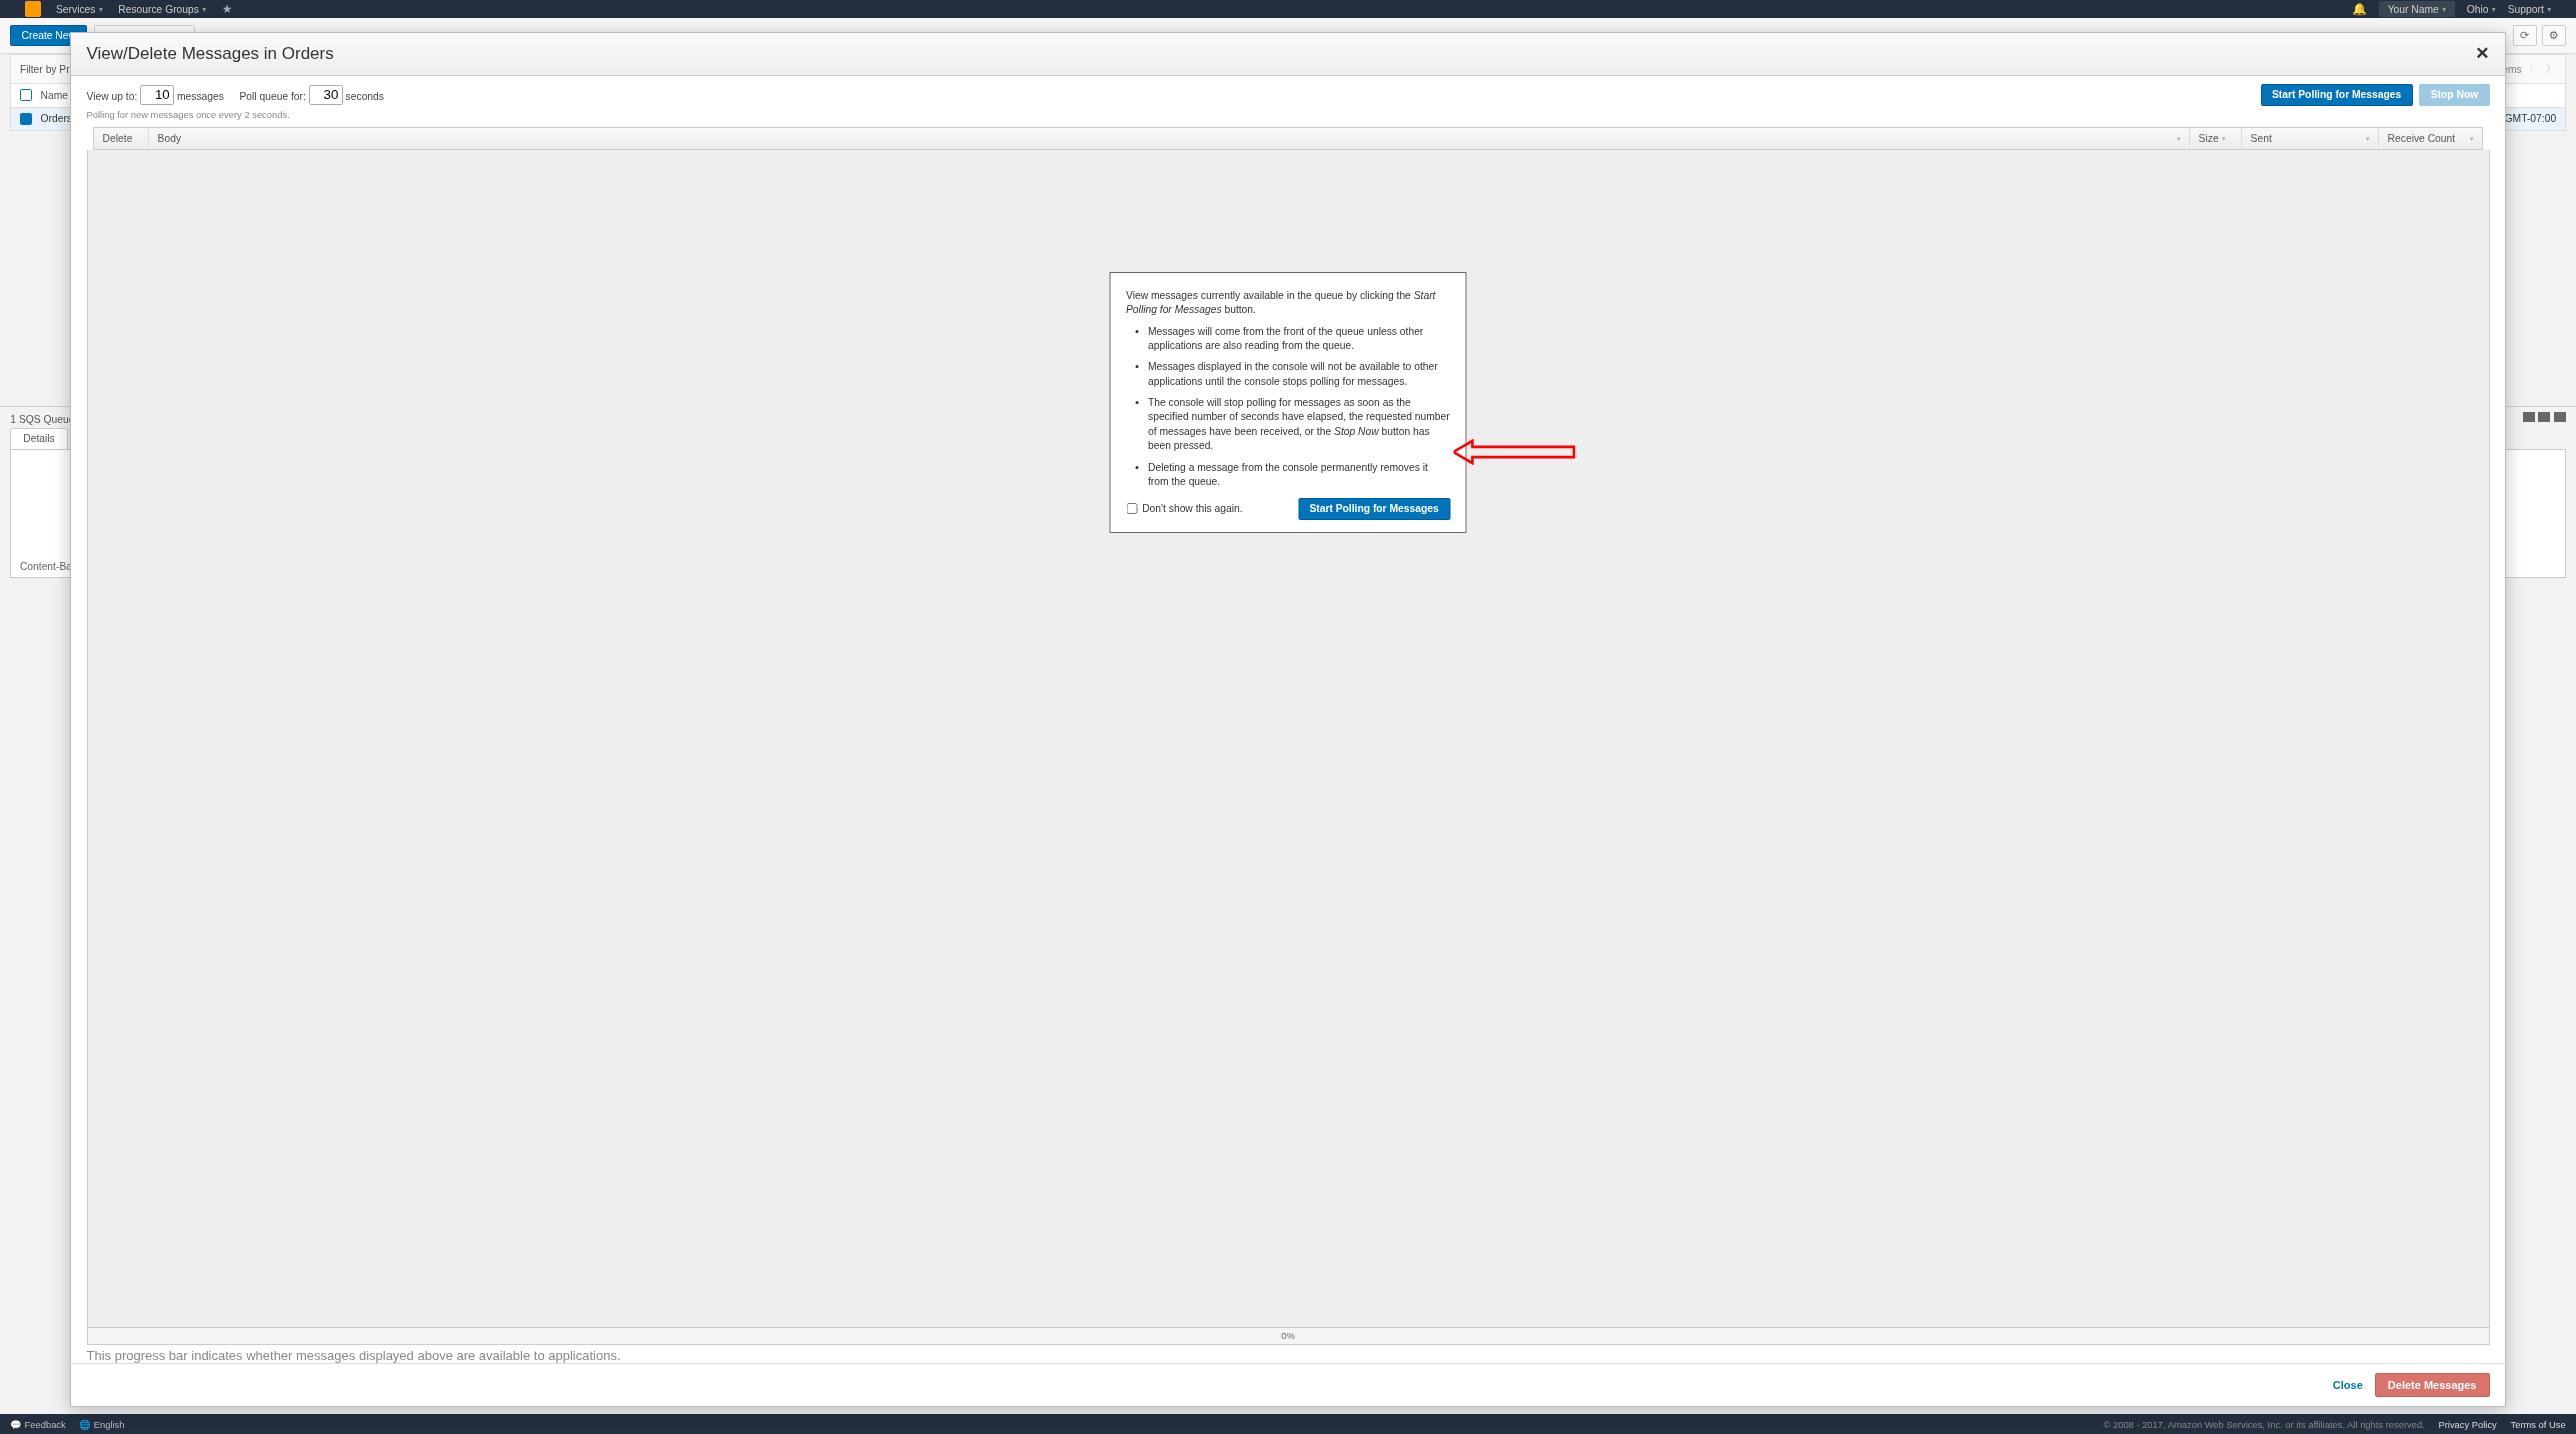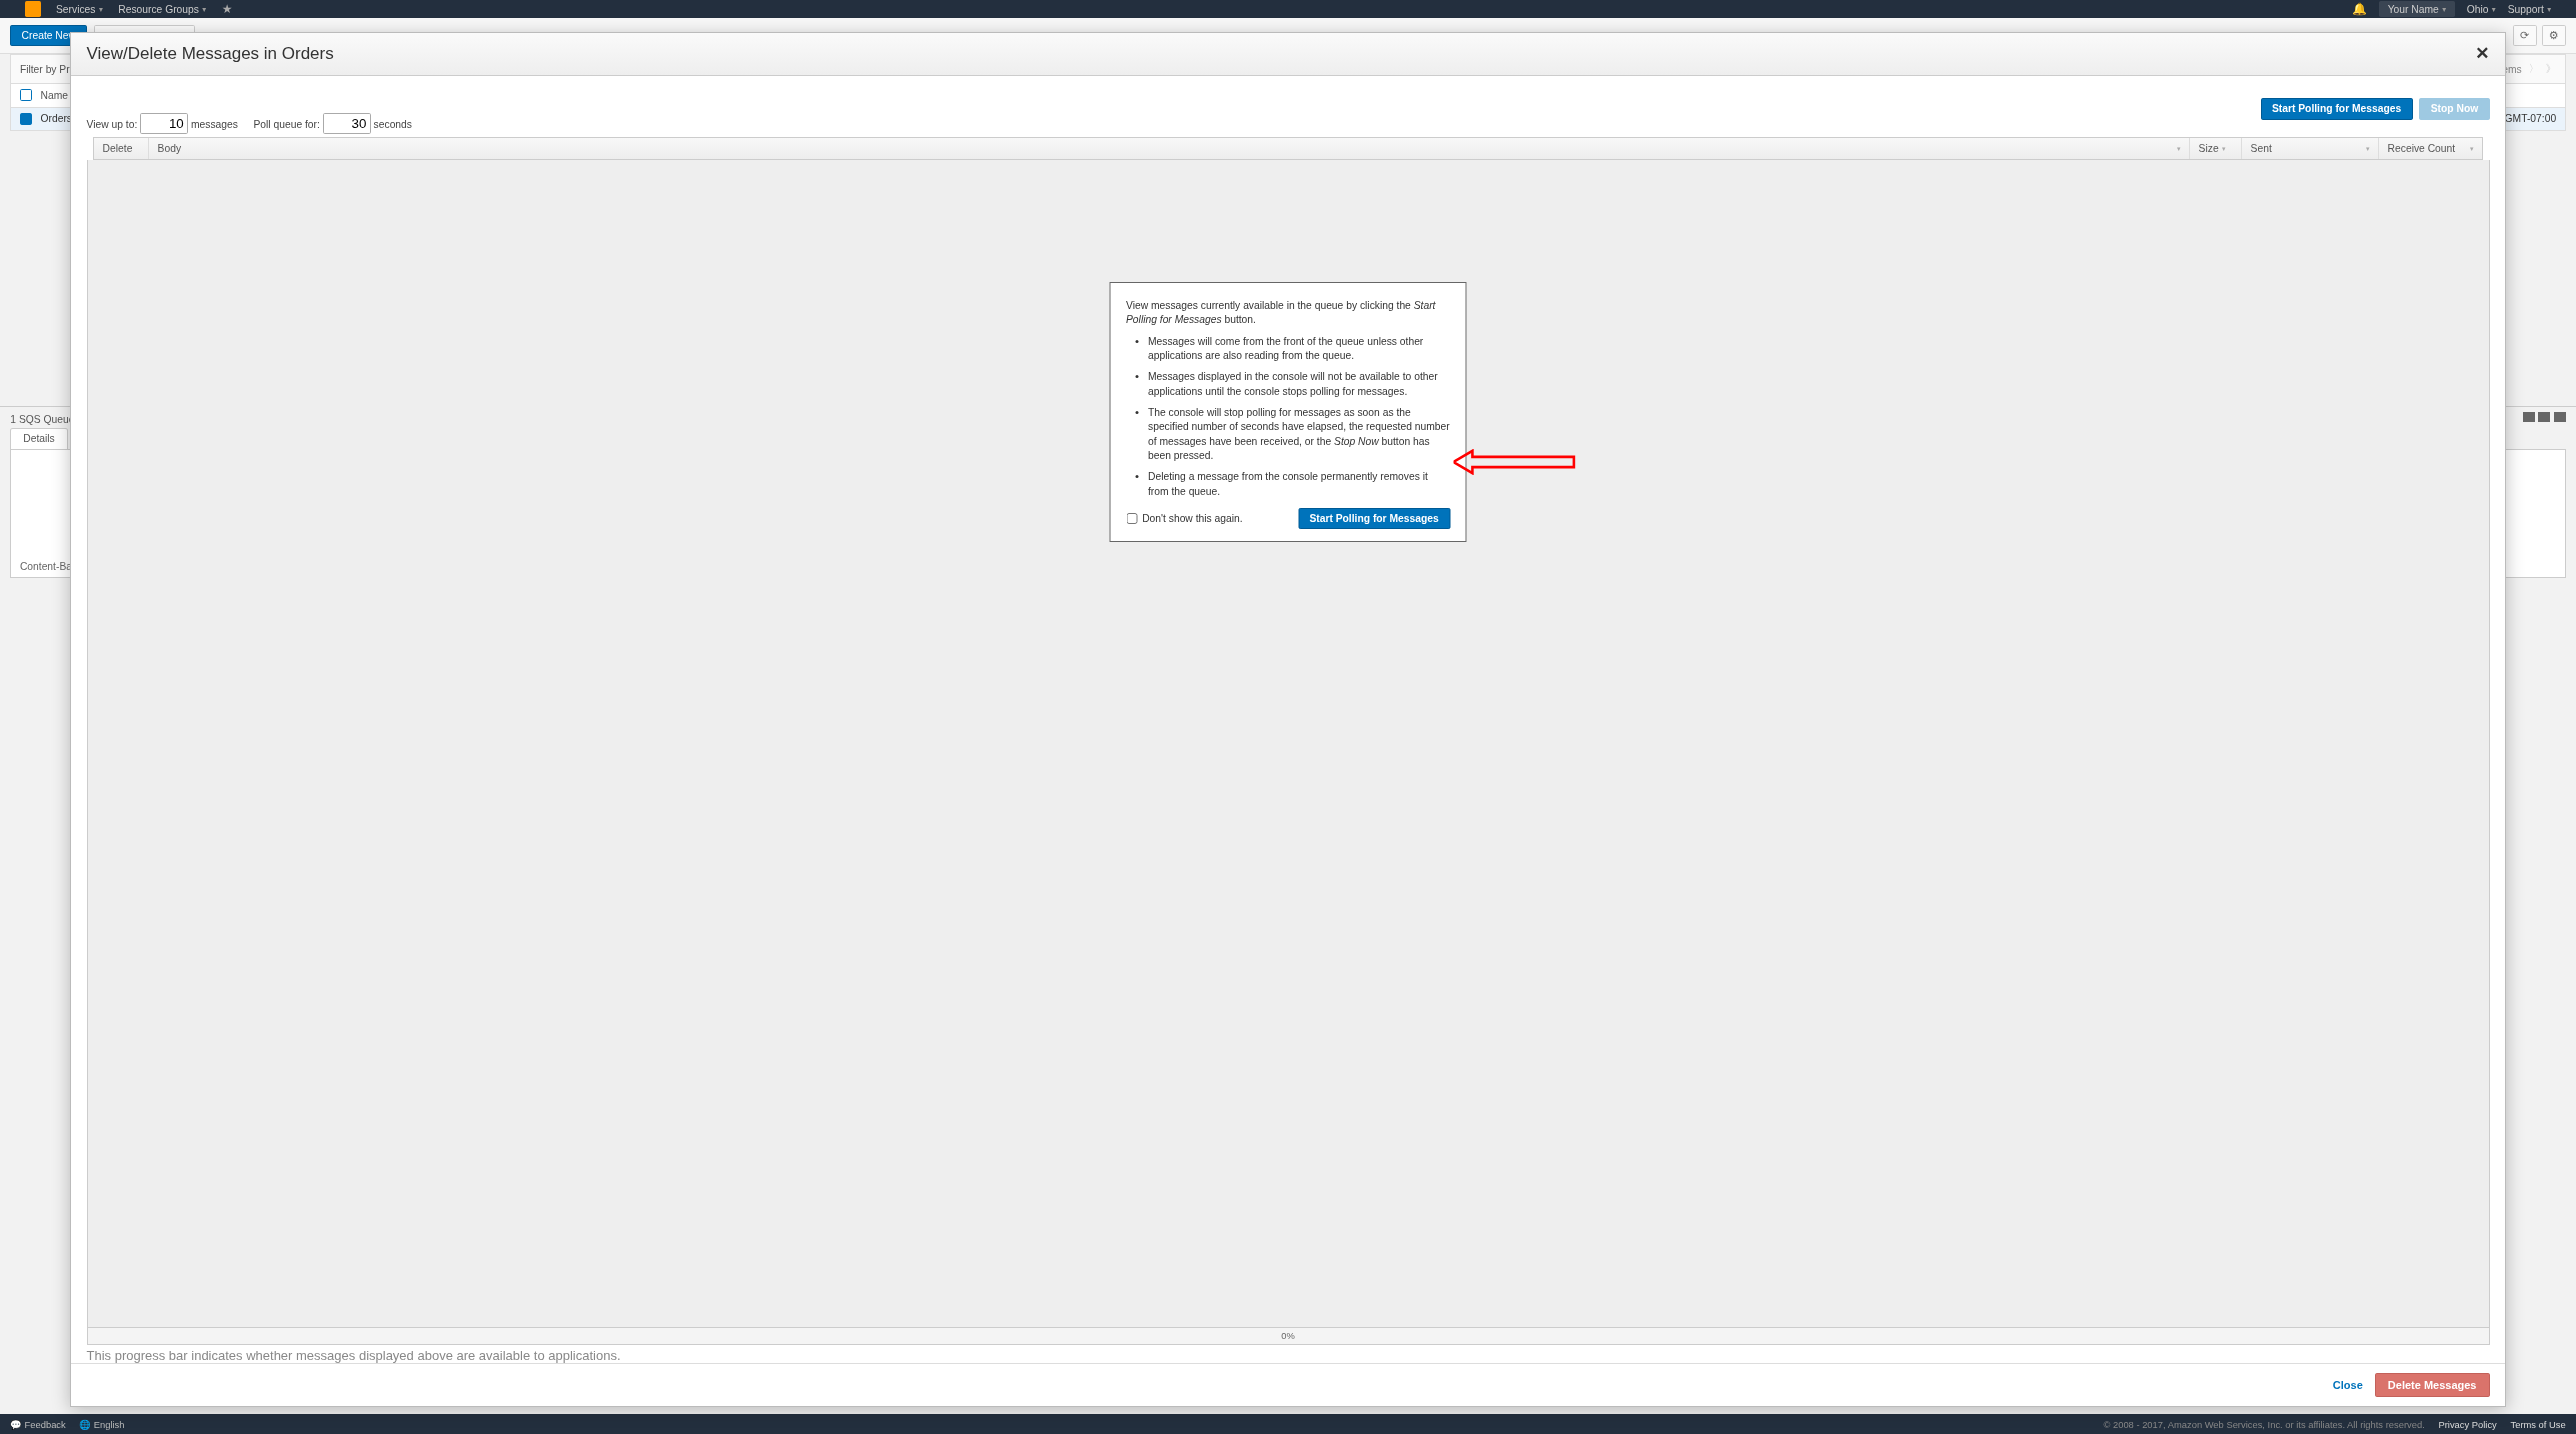--- a/index.html
+++ b/index.html
@@ -48,21 +48,21 @@
   .footer a { color:#ddd; text-decoration:none;}
 
   
   .modal-backdrop { position: fixed; inset: 0; background: rgba(255,255,255,0); display:flex; align-items:flex-start; justify-content:center; }
   .modal { position: absolute; top: 32px; left: 70px; right: 70px; bottom: 27.5px; background: #fff; border: 0.9px solid #bbb; box-shadow: 0 3.4px 17px rgba(0,0,0,0.25); display:flex; flex-direction:column;}
   .modal-header { background: linear-gradient(#fafafa,#eee); border-bottom:0.9px solid #ccc; padding: 10.3px 15.5px; display:flex; align-items:center;}
   .modal-header h2 { font-size: 17px; font-weight: 400; color:#333;}
   .modal-header .close-x { margin-left:auto; font-size:17px; font-weight:bold; color:#333; cursor:pointer;}
 
   .modal-controls { display:flex; align-items:center; gap:15.5px; padding: 8.6px 15.5px 3.4px; font-size:10.3px; color:#444;}
-  .modal-controls input.num { width:48px; text-align:right; padding:1.7px 3.4px; border:0.9px solid #aaa; border-radius:1.7px;margin-top:29px;}
+  .modal-controls input.num { width:34px; text-align:right; padding:1.7px 3.4px; border:0.9px solid #aaa; border-radius:1.7px;}
   .modal-controls .right-btns { margin-left:auto; display:flex; gap:6.9px;}
   .btn-blue { background:#0073bb; color:#fff; border:0.9px solid #005a94; padding:4.3px 10.3px; font-size:10.3px; font-weight:bold; border-radius:1.7px; cursor:pointer;}
   .btn-blue.disabled { background:#9ec9e2; border-color:#9ec9e2; color:#fff; cursor:default;}
   .modal-substatus { padding: 0 15.5px 6.9px; font-size:9.4px; color:#888;}
 
   .modal-table-head { margin: 0 22px; background: linear-gradient(#f8f8f8,#ededed); border:0.9px solid #ccc; display:flex; font-size:10.3px; color:#555;}
   .modal-table-head > div { padding:5.2px 8.6px; border-right:0.9px solid #ddd; display:flex; align-items:center; gap:3.4px;}
   .col-delete { width:55px;}
   .col-body { flex:1;}
   .col-size { width:52px;}
@@ -197,20 +197,21 @@
       <span>
         <span>Poll queue for:</span>
         <input class="num" value="30" style="">
         <span>seconds</span>
       </span>
       <div class="right-btns">
         <button class="btn-blue">Start Polling for Messages</button>
         <button class="btn-blue disabled">Stop Now</button>
       </div>
     </div>
+    <div class="modal-substatus">Polling for new messages once every 2 seconds.</div>
 
     <div class="modal-table-head">
       <div class="col-delete">
           <span>Delete</span>
         </div>
       <div class="col-body">
           <span>Body</span>
           <span class="sort-caret" style="margin-left:auto">▾</span>
         </div>
       <div class="col-size">

